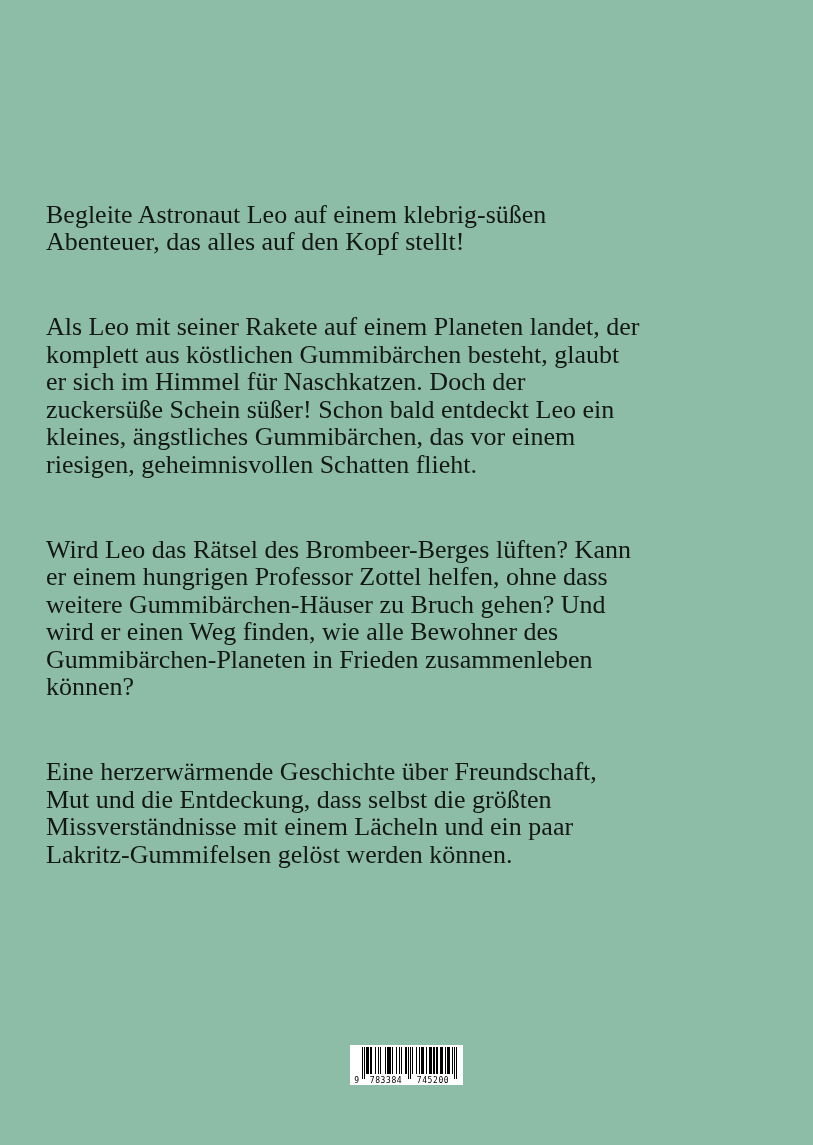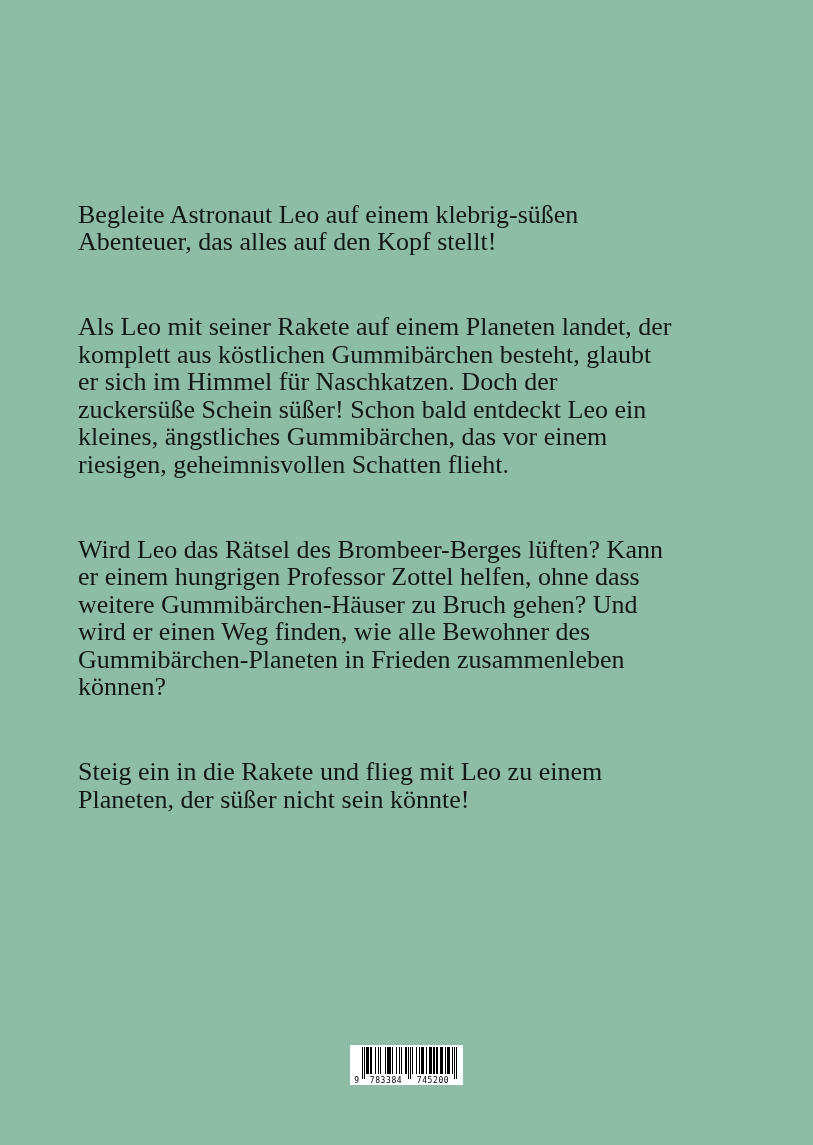--- a/index.html
+++ b/index.html
@@ -13,21 +13,21 @@
     overflow: hidden;
     background: #8dbca7;
     font-family: "Liberation Serif", "DejaVu Serif", serif;
   }
   .cover {
     position: absolute;
     inset: 0;
   }
   .blurb {
     position: absolute;
-    left: 78px;
+    left: 46px;
     top: 173px;
     width: 712px;
     color: #131715;
     font-size: 26px;
     line-height: 27.5px;
     white-space: pre-line;
   }
   .blurb p {
     margin: 0 0 30px 0;
     white-space: pre-line;
@@ -59,22 +59,24 @@
 er sich im Himmel für Naschkatzen. Doch der
 zuckersüße Schein süßer! Schon bald entdeckt Leo ein
 kleines, ängstliches Gummibärchen, das vor einem
 riesigen, geheimnisvollen Schatten flieht.</p>
     <p>Wird Leo das Rätsel des Brombeer-Berges lüften? Kann
 er einem hungrigen Professor Zottel helfen, ohne dass
 weitere Gummibärchen-Häuser zu Bruch gehen? Und
 wird er einen Weg finden, wie alle Bewohner des
 Gummibärchen-Planeten in Frieden zusammenleben
 können?</p>
-    <p>Steig ein in die Rakete und flieg mit Leo zu einem
-Planeten, der süßer nicht sein könnte!</p>
+    <p>Eine herzerwärmende Geschichte über Freundschaft,
+Mut und die Entdeckung, dass selbst die größten
+Missverständnisse mit einem Lächeln und ein paar
+Lakritz-Gummifelsen gelöst werden können.</p>
   </div>
 
   <div class="barcode-box">
     <svg id="barcode-svg" viewBox="0 0 113 40" xmlns="http://www.w3.org/2000/svg">
         <rect x="12" y="2" width="1" height="32" fill="#000000"></rect>
         <rect x="14" y="2" width="1" height="32" fill="#000000"></rect>
         <rect x="16" y="2" width="1" height="27" fill="#000000"></rect>
         <rect x="17" y="2" width="1" height="27" fill="#000000"></rect>
         <rect x="18" y="2" width="1" height="27" fill="#000000"></rect>
         <rect x="20" y="2" width="1" height="27" fill="#000000"></rect>

